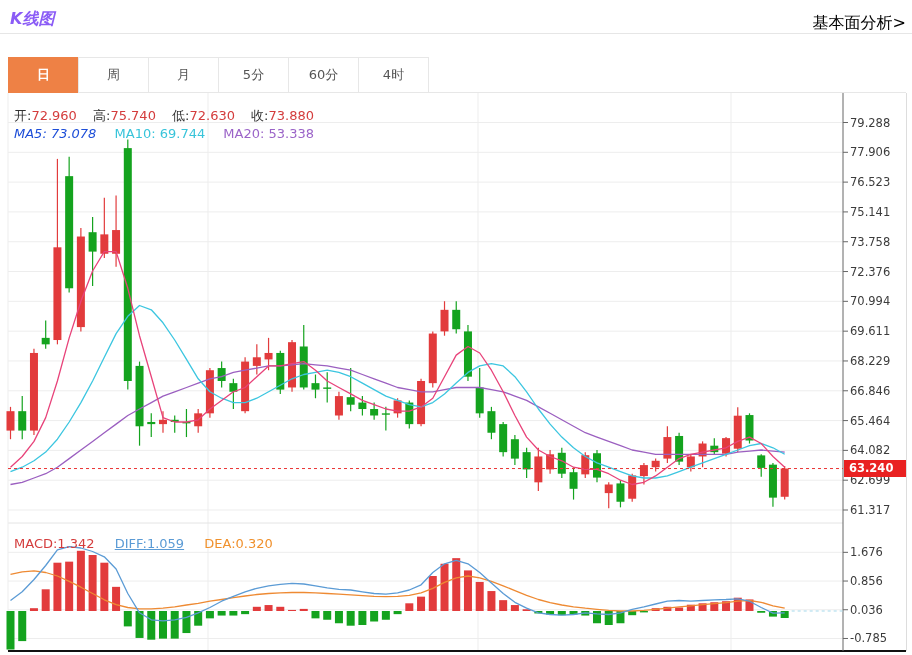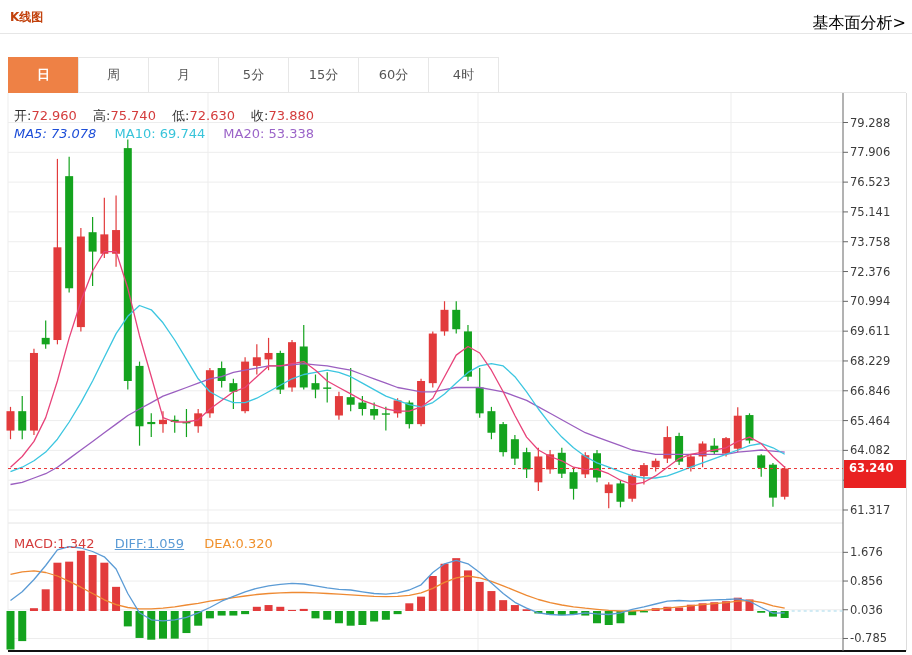--- a/index.html
+++ b/index.html
@@ -3,21 +3,21 @@
 <meta charset="utf-8">
 <style>
   * { margin:0; padding:0; box-sizing:border-box; }
   html,body { background:#fff; }
   body { font-family:"DejaVu Sans","Liberation Sans",sans-serif; }
   #app {
     position:relative; width:912px; height:655px; background:#fff;
     overflow:hidden; font-family:"DejaVu Sans","Liberation Sans",sans-serif;
   }
   .page-title {
-    position:absolute; left:10px; top:9px; font-size:12px; font-weight:bold; color:#c2410c;
+    position:absolute; left:10px; top:9px; font-size:16px; font-weight:bold; color:#8b5cf6;font-style:italic;
   }
   .fund-link {
     position:absolute; right:6px; top:13px; font-size:16px; color:#000000; cursor:pointer; text-decoration:none;
   }
   .title-divider { position:absolute; left:0; top:33px; width:912px; height:1px; background:#e6e6e6; }
   .strip-underline { position:absolute; left:8px; top:92px; width:898px; height:1px; background:#e7e7e7; }
   .tabbar { position:absolute; left:8px; top:57px; display:flex; }
   .tab {
     width:71px; height:36px; line-height:34px; text-align:center; font-size:13px; color:#555;
     background:#fff; border:1px solid #e7e7e7; margin-left:-1px; cursor:pointer;
@@ -28,40 +28,39 @@
   .ohlc-row { left:14px; top:98px; color:#333; }
   .ohlc-row .val { color:#d43c3c; margin-right:12px; }
   .ma-row { left:14px; top:117px; }
   .ma-row .grp { margin-right:14px; }
   .ma5 { color:#1d4ed8;font-style:italic; } .ma10 { color:#38c4da; } .ma20 { color:#9b64c8; }
   .macd-row { left:14px; top:527px; }
   .macd-row .grp { margin-right:16px;text-align:center; }
   .macd-v { color:#d43c3c; } .diff-v { color:#5b9bd5;text-decoration:underline; } .dea-v { color:#f0912d; }
   .chart-svg { position:absolute; left:0; top:0; width:912px; height:655px; }
   .price-badge {
-    position:absolute; left:844px; top:460px; width:62px; height:28px; background:#e92121;
+    position:absolute; left:844px; top:460px; width:62px; height:17px; background:#e92121;
     color:#fff; font-size:11.5px; font-weight:bold; line-height:17px; padding-left:5px; z-index:6;
   }
   .right-border { position:absolute; left:906px; top:93px; width:1px; height:558px; background:#ddd; }
 </style>
 </head>
 <body>
 
 <div id="app">
   <div class="page-title">K线图</div>
   <a class="fund-link">基本面分析&gt;</a>
   <div class="title-divider"></div>
 
   <div class="strip-underline"></div>
   <div class="tabbar">
       <div class="tab selected">日</div>
       <div class="tab">周</div>
       <div class="tab">月</div>
       <div class="tab">5分</div>
-      <div class="tab">15分</div>
       <div class="tab">60分</div>
       <div class="tab">4时</div>
     </div>
 
   <svg class="chart-svg" viewBox="0 0 912 655">
       <line x1="8" y1="122.5" x2="843" y2="122.5" stroke="#ededed" stroke-width="1"></line>
       <line x1="843" y1="122.5" x2="848" y2="122.5" stroke="#666666" stroke-width="1"></line>
       <text x="850" y="126.5" font-size="11.5" fill="#3c3c3c" font-family="DejaVu Sans, Liberation Sans, sans-serif">79.288</text>
       <line x1="8" y1="152.29939903177322" x2="843" y2="152.29939903177322" stroke="#ededed" stroke-width="1"></line>
       <line x1="843" y1="152.29939903177322" x2="848" y2="152.29939903177322" stroke="#666666" stroke-width="1"></line>

